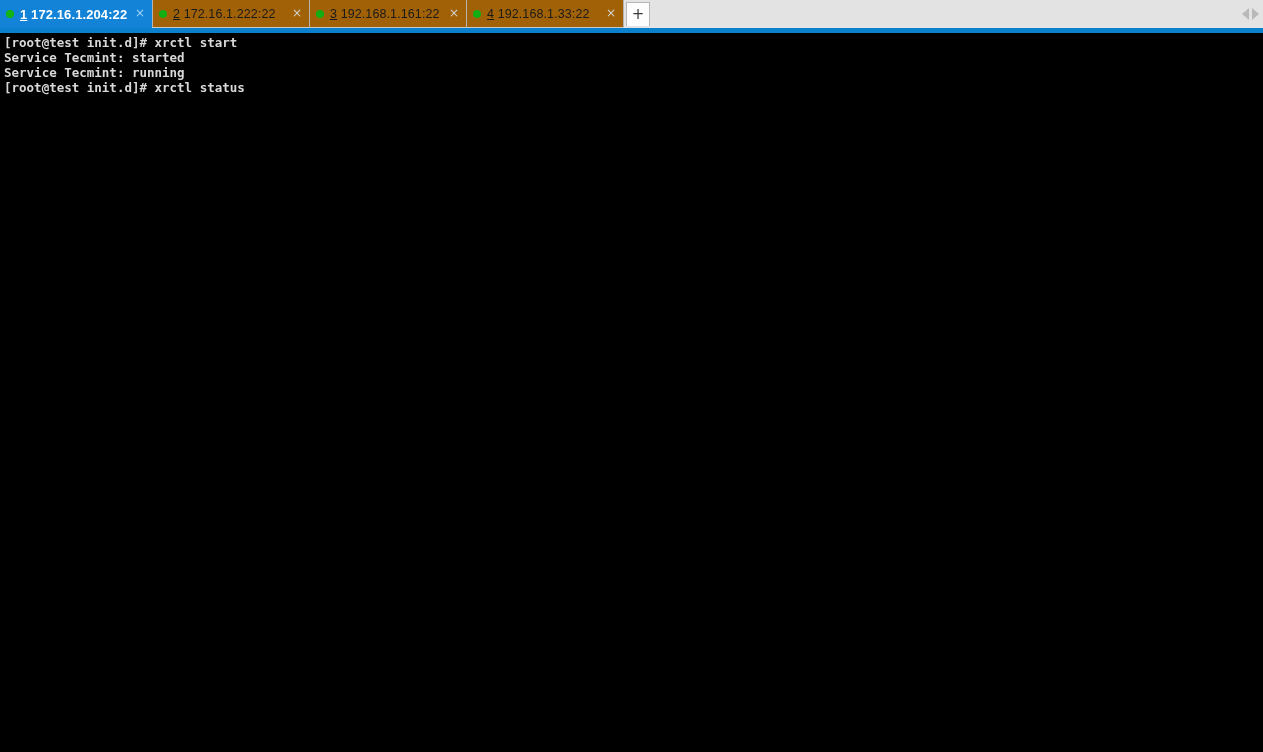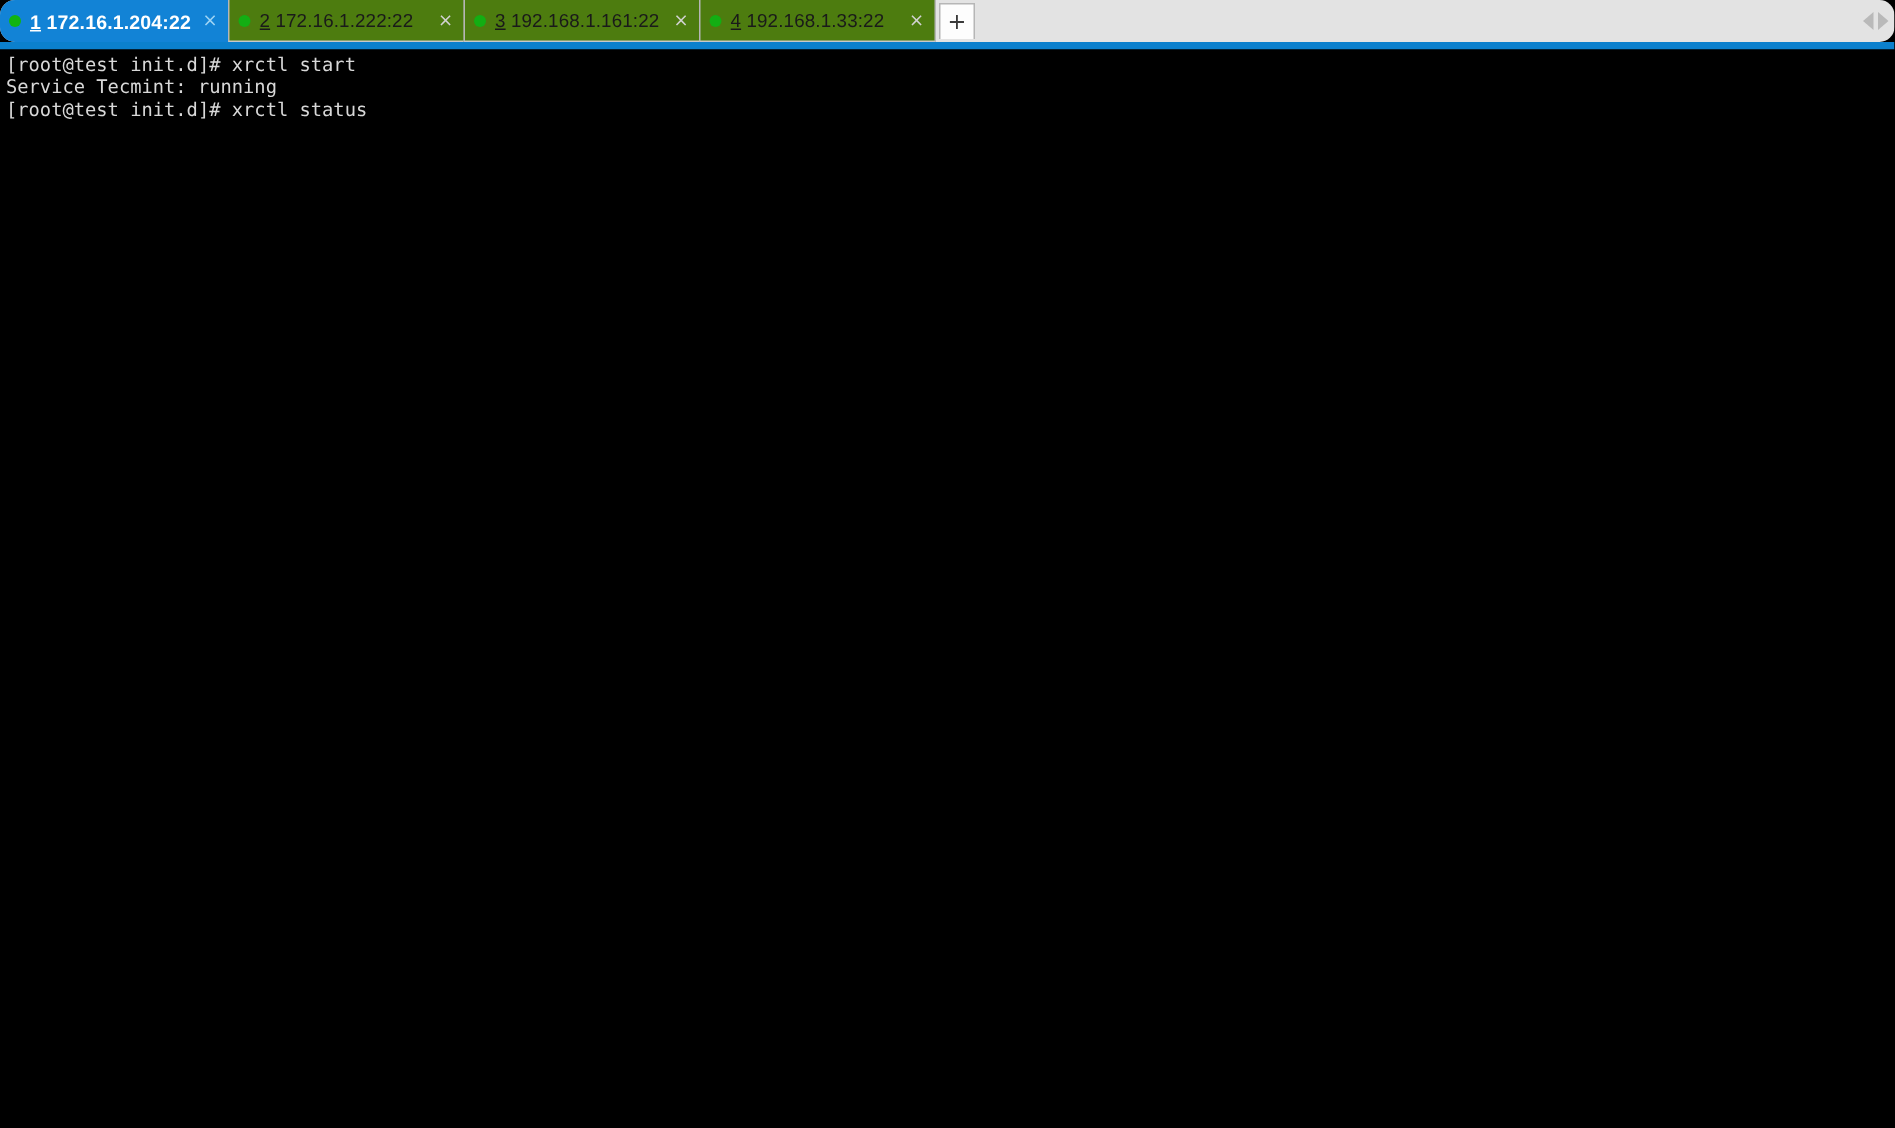--- a/index.html
+++ b/index.html
@@ -17,42 +17,41 @@
   
   #tabbar {
     position: relative;
     width: 1263px;
     height: 28px;
     background: #e3e3e3;
     display: flex;
     align-items: flex-start;
     box-sizing: border-box;
     overflow: hidden;
-    border-radius: 10px;
   }
 
   .tab {
     height: 28px;
     display: flex;
     align-items: center;
     box-sizing: border-box;
     padding: 0 4px 0 6px;
     font-size: 12.5px;
     white-space: nowrap;
     position: relative;
     flex: 0 0 auto;
   }
 
   .tab.active {
     background: #1283d6;
     color: #ffffff;
     width: 152px;
   }
   .tab.inactive {
-    background: #4d7c0f;
+    background: #a16207;
     color: #1a1a1a;
     border-left: 1px solid #b6b6b6;
     border-right: 1px solid #b6b6b6;
     border-bottom: 1px solid #c8c8c8;
     width: 158px;
   }
   .tab.inactive + .tab.inactive {
     margin-left: -1px;
   }
 
@@ -159,20 +158,21 @@
     box-sizing: border-box;
     font-family: "DejaVu Sans Mono", "Liberation Mono", monospace;
     font-size: 12.5px;
     line-height: 15px;
     color: #d8d8d8;
     overflow: hidden;
   }
   .term-line {
     white-space: pre;
     height: 15px;
+    font-weight: bold;
   }
   .cursor {
     display: inline-block;
     width: 8px;
     height: 12px;
     background: #16e016;
     vertical-align: -2px;
   }
 </style>
 </head>
@@ -211,15 +211,16 @@
   <div id="tab-scrollers">
     <span class="arrow left"></span>
     <span class="arrow right"></span>
   </div>
 </div>
 
 <div id="accent-bar"></div>
 
 <div id="terminal">
   <div class="term-line">[root@test init.d]# xrctl start</div>
+  <div class="term-line">Service Tecmint: started</div>
   <div class="term-line">Service Tecmint: running</div>
   <div class="term-line">[root@test init.d]# xrctl status</div>
 </div>
 
 </body></html>

